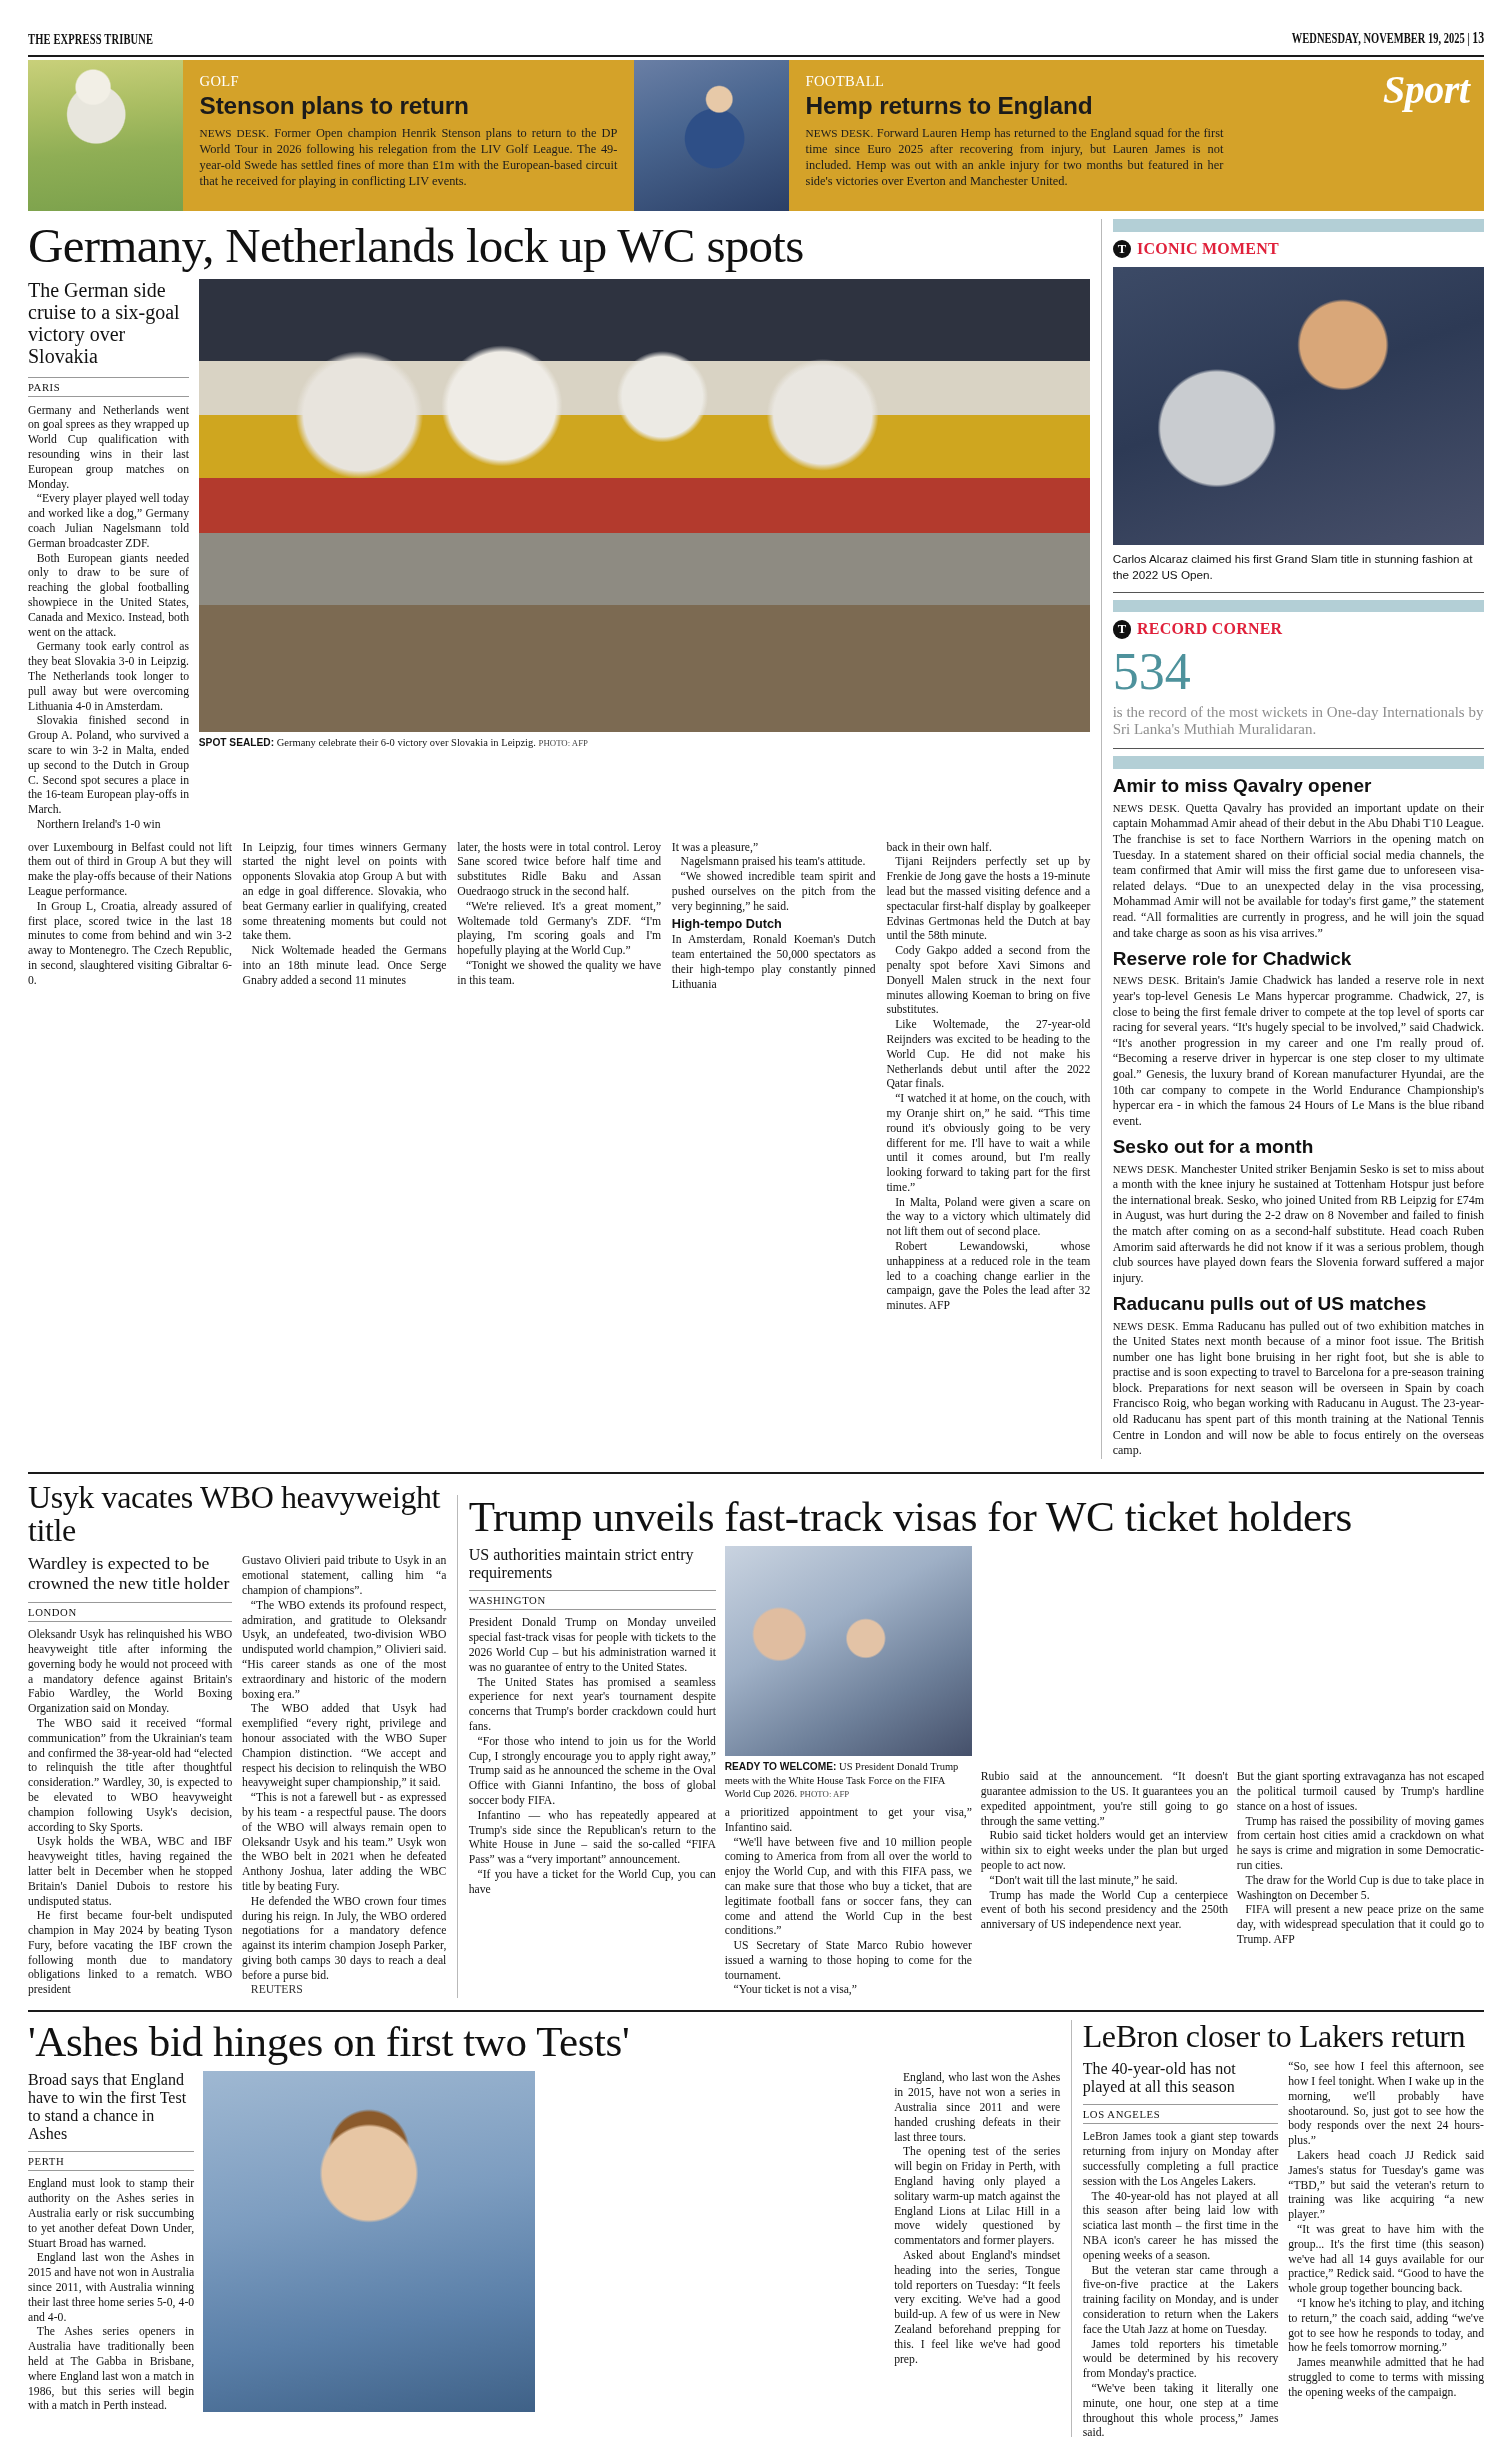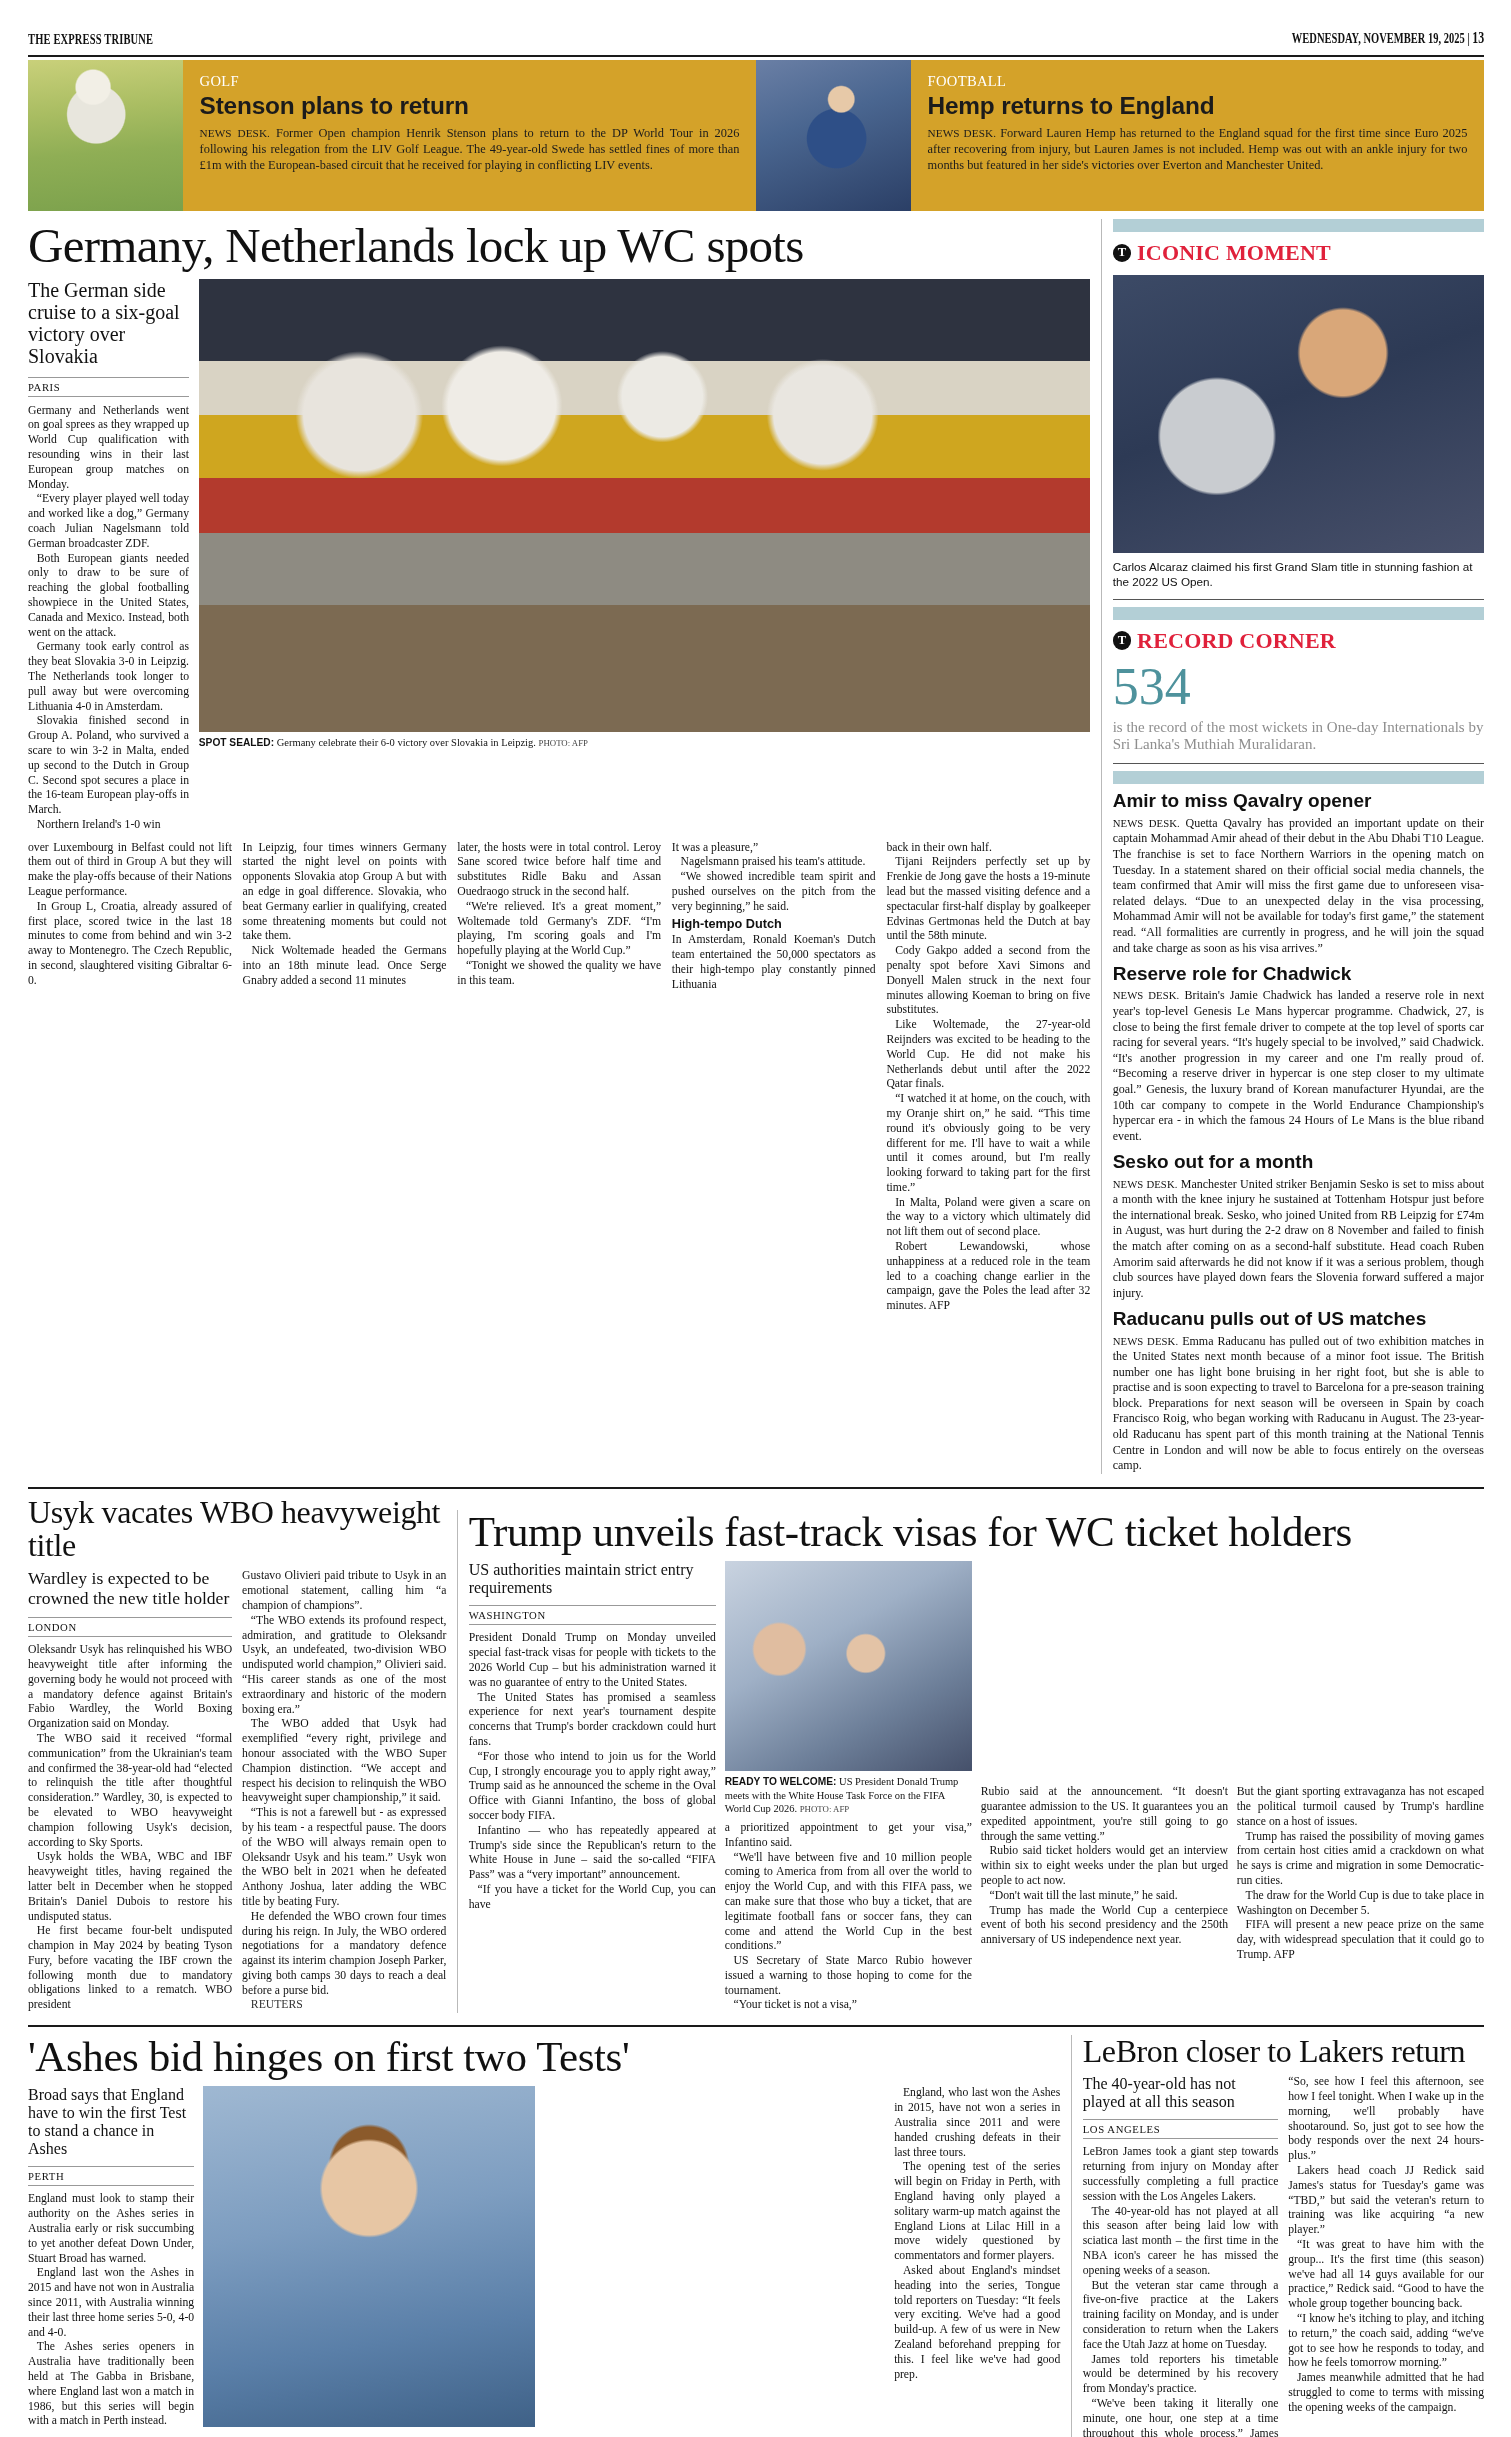--- a/index.html
+++ b/index.html
@@ -87,21 +87,21 @@
   .subhead { font-family:"Liberation Sans", sans-serif; font-weight:700;
     font-size:12.7px; margin:2.9px 0 2px 0; }
 
   
   .bar { height:12.7px; background:#b3cfd6; margin-bottom:7.8px; }
   .sb-title { display:flex; align-items:center; gap:5.9px; margin-bottom:8.8px; }
   .tlogo { width:18.5px; height:18.5px; border-radius:50%; background:#111; color:#fff;
     font-family:"Liberation Serif", serif; font-weight:700; font-size:12.7px;
     display:flex; align-items:center; justify-content:center; flex:0 0 18.5px; }
   .sb-title span.txt { font-family:"Liberation Serif", serif; font-weight:700;
-    font-size:22px; color:#e0213b; letter-spacing:0.2px; }
+    font-size:16px; color:#e0213b; letter-spacing:0.2px; }
   .sb-photo { width:100%; height:278px;
     background:
       radial-gradient(circle at 62% 28%, #d9a779 0 14%, transparent 15%),
       radial-gradient(circle at 28% 58%, #c9ccd0 0 18%, transparent 19%),
       linear-gradient(160deg,#3c4a66 0%,#2d3a55 45%,#48506a 100%); }
   .sb-cap { font-family:"Liberation Sans", sans-serif; font-size:11.7px;
     line-height:1.32; padding-top:5.9px; }
   .hr-thin { border-top:1px solid #555; margin:9.8px 0 0 0; }
   .bignum { font-family:"Liberation Serif", serif; font-size:52px; line-height:0.95;
     color:#4e929c; margin:2.9px 0 6.8px 0; }
@@ -170,20 +170,23 @@
       </div>
     </div>
     <div class="photo fb-photo"></div>
     <div class="brief">
       <div class="kicker">FOOTBALL</div>
       <div class="bhead">Hemp returns to England</div>
       <div class="bbody">
         <span class="newsdesk">NEWS DESK.</span><span> Forward Lauren Hemp has returned to the England squad for the first time since Euro 2025 after recovering from injury, but Lauren James is not included. Hemp was out with an ankle injury for two months but featured in her side's victories over Everton and Manchester United.</span>
       </div>
     </div>
+    <div class="sportword">
+      <span>Sport</span>
+    </div>
   </div>
 
   <div class="mainwrap">
 
     <div class="leftzone">
 
       <h1 class="lead">Germany, Netherlands lock up WC spots</h1>
 
       <div class="lead-cols">
         <div class="lead-left">

